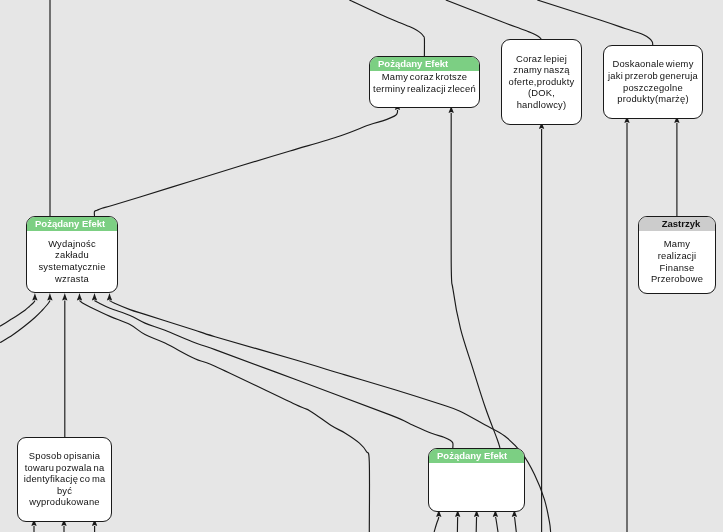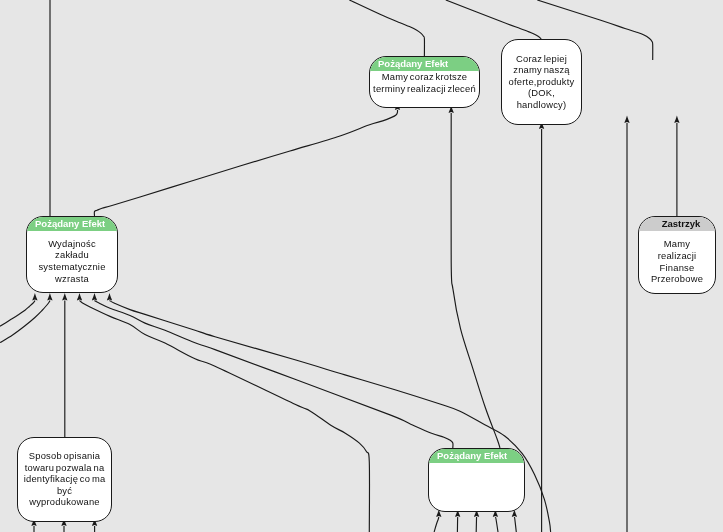--- a/index.html
+++ b/index.html
@@ -1,20 +1,20 @@
 <!DOCTYPE html>
 <html><head>
 <meta charset="utf-8">
 <style>
   html,body{margin:0;padding:0;}
   body{width:723px;height:532px;overflow:hidden;background:#e6e6e6;
        font-family:"Liberation Sans",sans-serif;}
   #stage{position:relative;width:723px;height:532px;}
   svg.edges{position:absolute;left:0;top:0;width:723px;height:532px;}
-  .node{position:absolute;background:#fff;border:1.6px solid #1a1a1a;border-radius:17px;
+  .node{position:absolute;background:#fff;border:1.6px solid #1a1a1a;border-radius:9px;
         box-sizing:border-box;overflow:hidden;z-index:5;}
   .node .hdr{font-size:9.5px;font-weight:bold;padding-left:8px;color:#fff;
              line-height:14px;height:14px;}
   .node .hdr.green{background:var(--green,#7ccf83);}
   .node .hdr.gray{background:#cccccc;color:#111;text-align:center;}
   .node .body{font-size:9.4px;color:#111;text-align:center;letter-spacing:0.22px;
               word-spacing:-1.1px;
               display:flex;flex-direction:column;align-items:center;justify-content:center;}
   .node .body .ln{line-height:11.6px;white-space:nowrap;}
 </style>
@@ -91,20 +91,28 @@
     </div>
     <div class="node" style="left: 501px; top: 39px; width: 81px; height: 86px;">
       <div class="body" style="height: 83px;">
         <div class="ln">Coraz lepiej</div>
         <div class="ln">znamy naszą</div>
         <div class="ln">oferte,produkty</div>
         <div class="ln">(DOK,</div>
         <div class="ln">handlowcy)</div>
       </div>
     </div>
+    <div class="node" style="left: 603px; top: 45px; width: 100px; height: 74px;">
+      <div class="body" style="height: 71px;">
+        <div class="ln">Doskaonale wiemy</div>
+        <div class="ln">jaki przerob generuja</div>
+        <div class="ln">poszczegolne</div>
+        <div class="ln">produkty(marżę)</div>
+      </div>
+    </div>
     <div class="node" style="left: 638px; top: 216px; width: 78px; height: 78px;">
       <div class="hdr gray">Zastrzyk</div>
       <div class="body" style="height: 61px;">
         <div class="ln">Mamy</div>
         <div class="ln">realizacji</div>
         <div class="ln">Finanse</div>
         <div class="ln">Przerobowe</div>
       </div>
     </div>
     <div class="node" style="left: 17px; top: 437px; width: 95px; height: 85px;">

